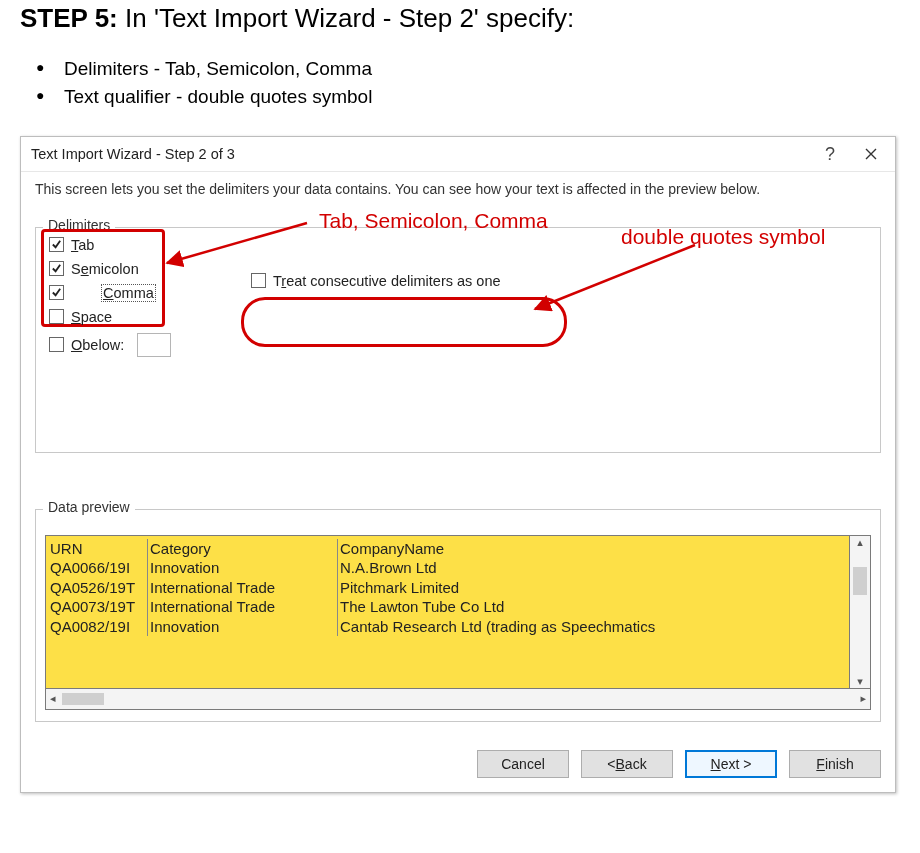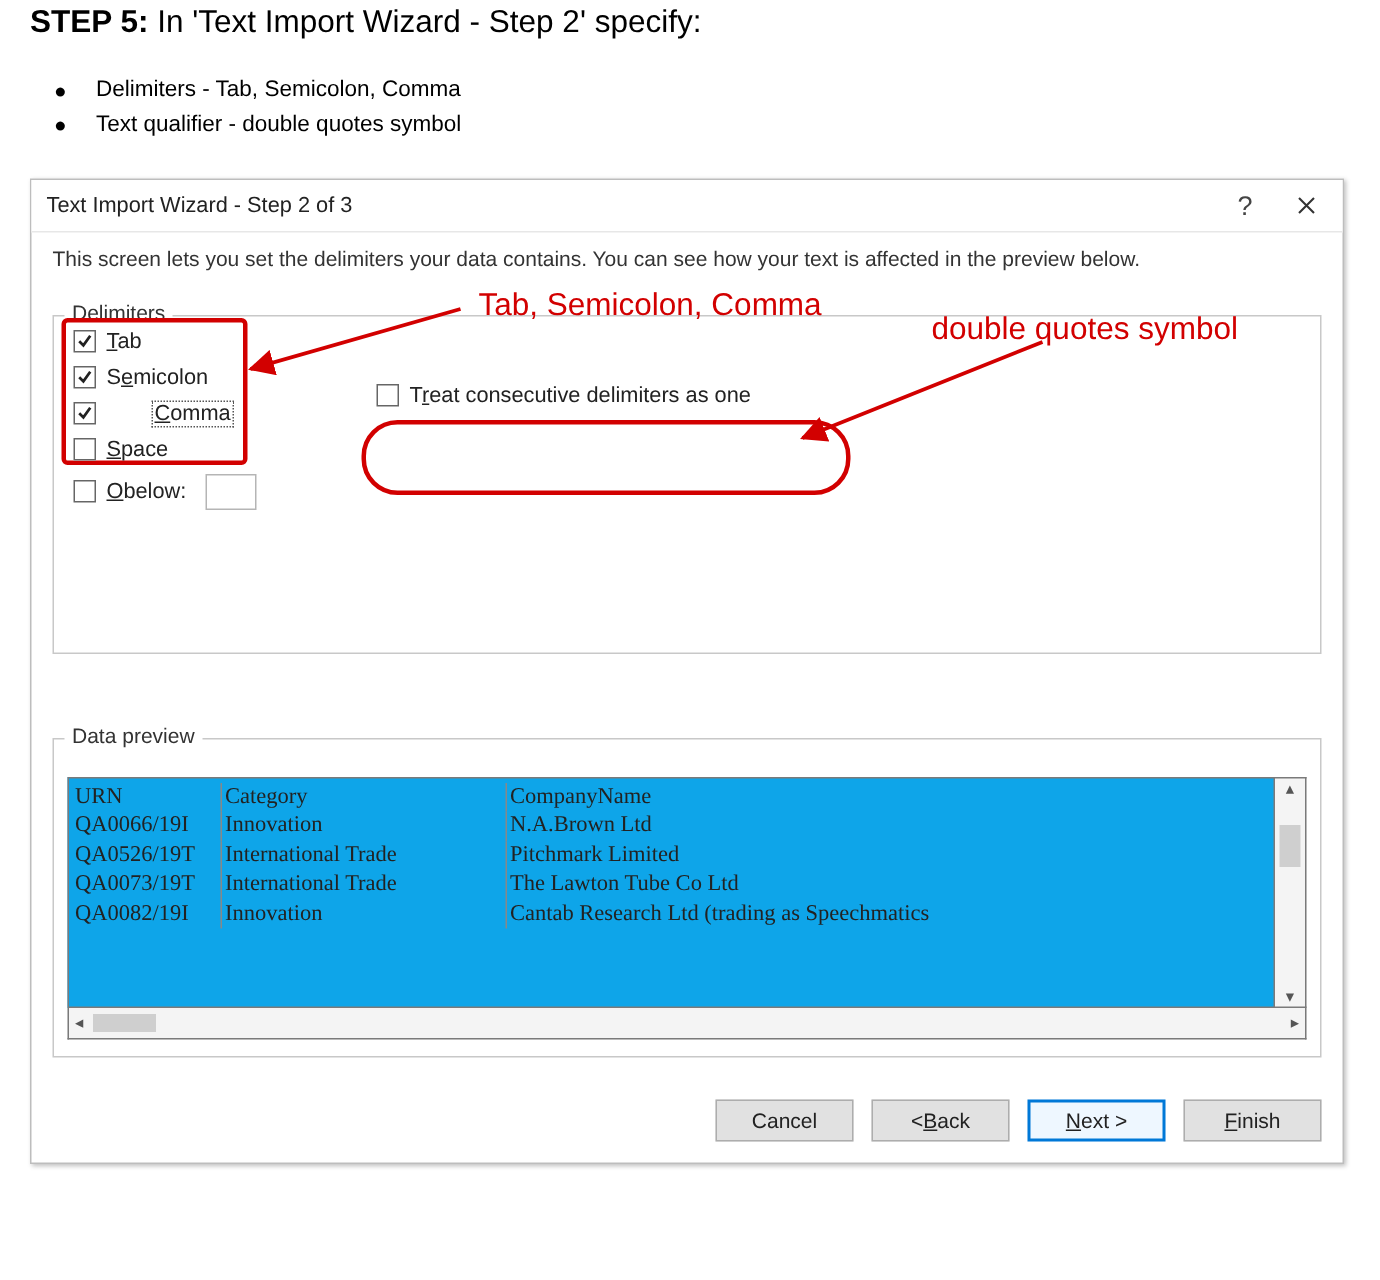--- a/index.html
+++ b/index.html
@@ -16,31 +16,31 @@
   body{
     margin:0;
     padding:0 20px 30px 20px;
     font-family:Arial, Helvetica, sans-serif;
     color:var(--ink);
     background:#fff;
     width:920px;
     box-sizing:border-box;
   }
   .step-line{
-    font-size:21px;
+    font-size:26px;
     margin:3px 0 24px 0;
   }
   .step-line b{font-weight:700;}
   ul.doc-bullets{
     margin:0 0 28px 16px;
     padding:0;
     list-style:none;
   }
   ul.doc-bullets li{
-    font-size:15px;
+    font-size:19px;
     margin:6px 0;
     padding-left:28px;
     position:relative;
   }
   ul.doc-bullets li::before{
     content:"●";
     position:absolute;
     left:0;
     top:1px;
     font-size:14px;
@@ -157,23 +157,23 @@
   .preview-group{margin-top:46px;}
   .preview-wrap{
     position:relative;
     margin-top:0px;
     height:154px;
     display:flex;
   }
   .preview{
     flex:1;
     border:1px solid var(--preview-border);
-    background:#0ea5e9;
+    background:#fde047;
     overflow:hidden;
-    font-family:Liberation Serif, serif;
+    font-family:Liberation Sans, sans-serif;
     font-size:15px;
     line-height:1.3;
     padding:3px 2px 1px 4px;
     white-space:pre;
     color:#222;
   }
   .preview .col{display:inline-block;border-right:1px solid #888;padding-right:2px;margin-right:2px;}
   .preview .col.last{border-right:none;}
   .vscroll{
     width:20px;border:1px solid var(--preview-border);border-left:none;background:#f4f4f4;

